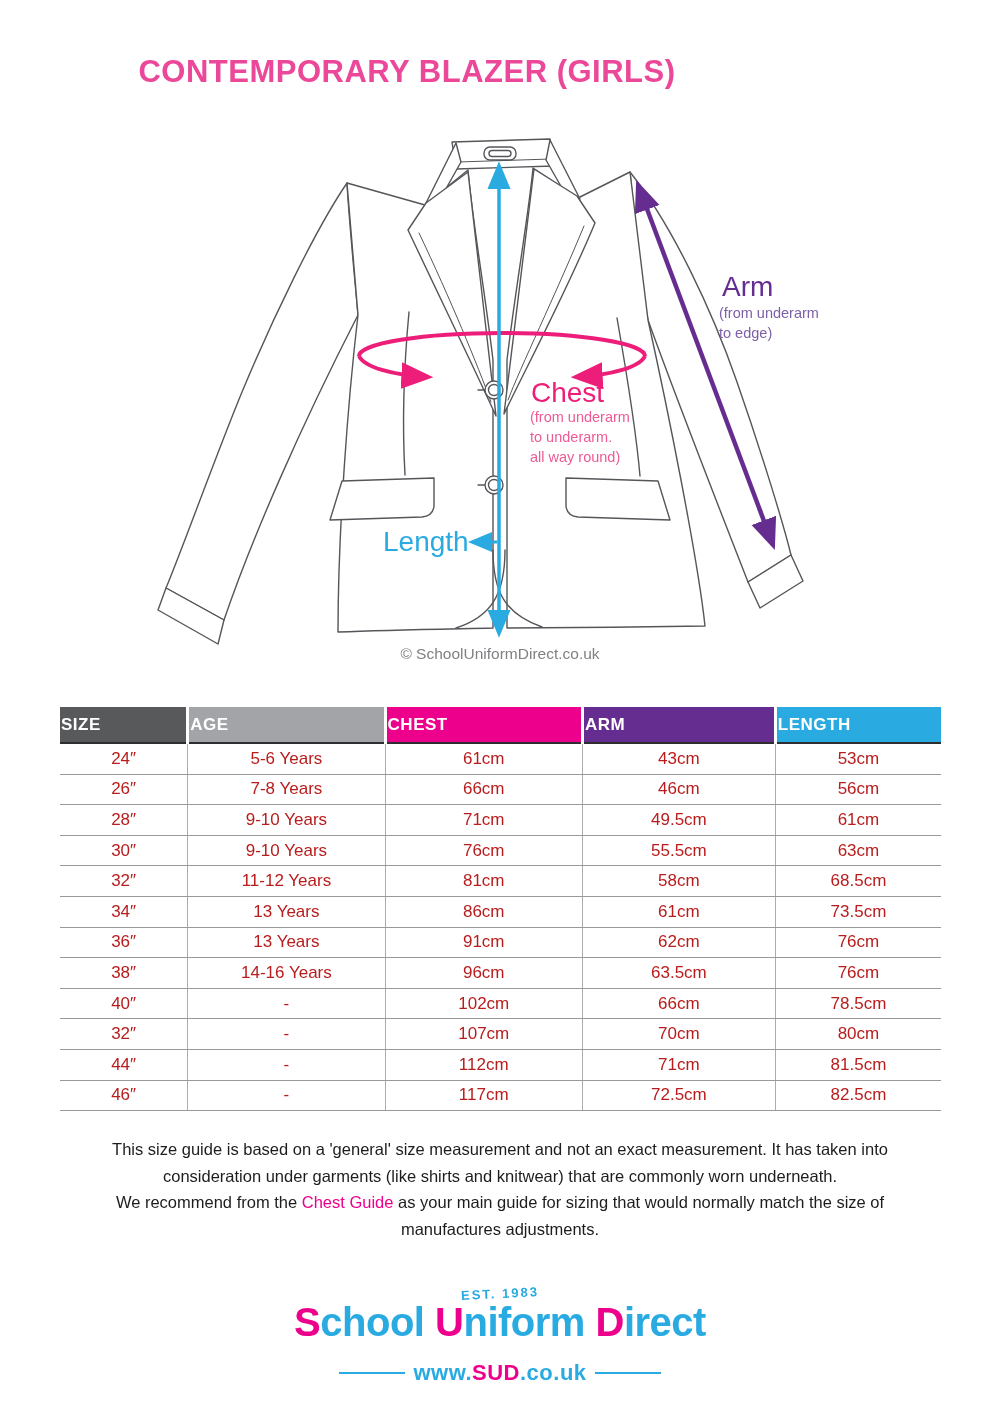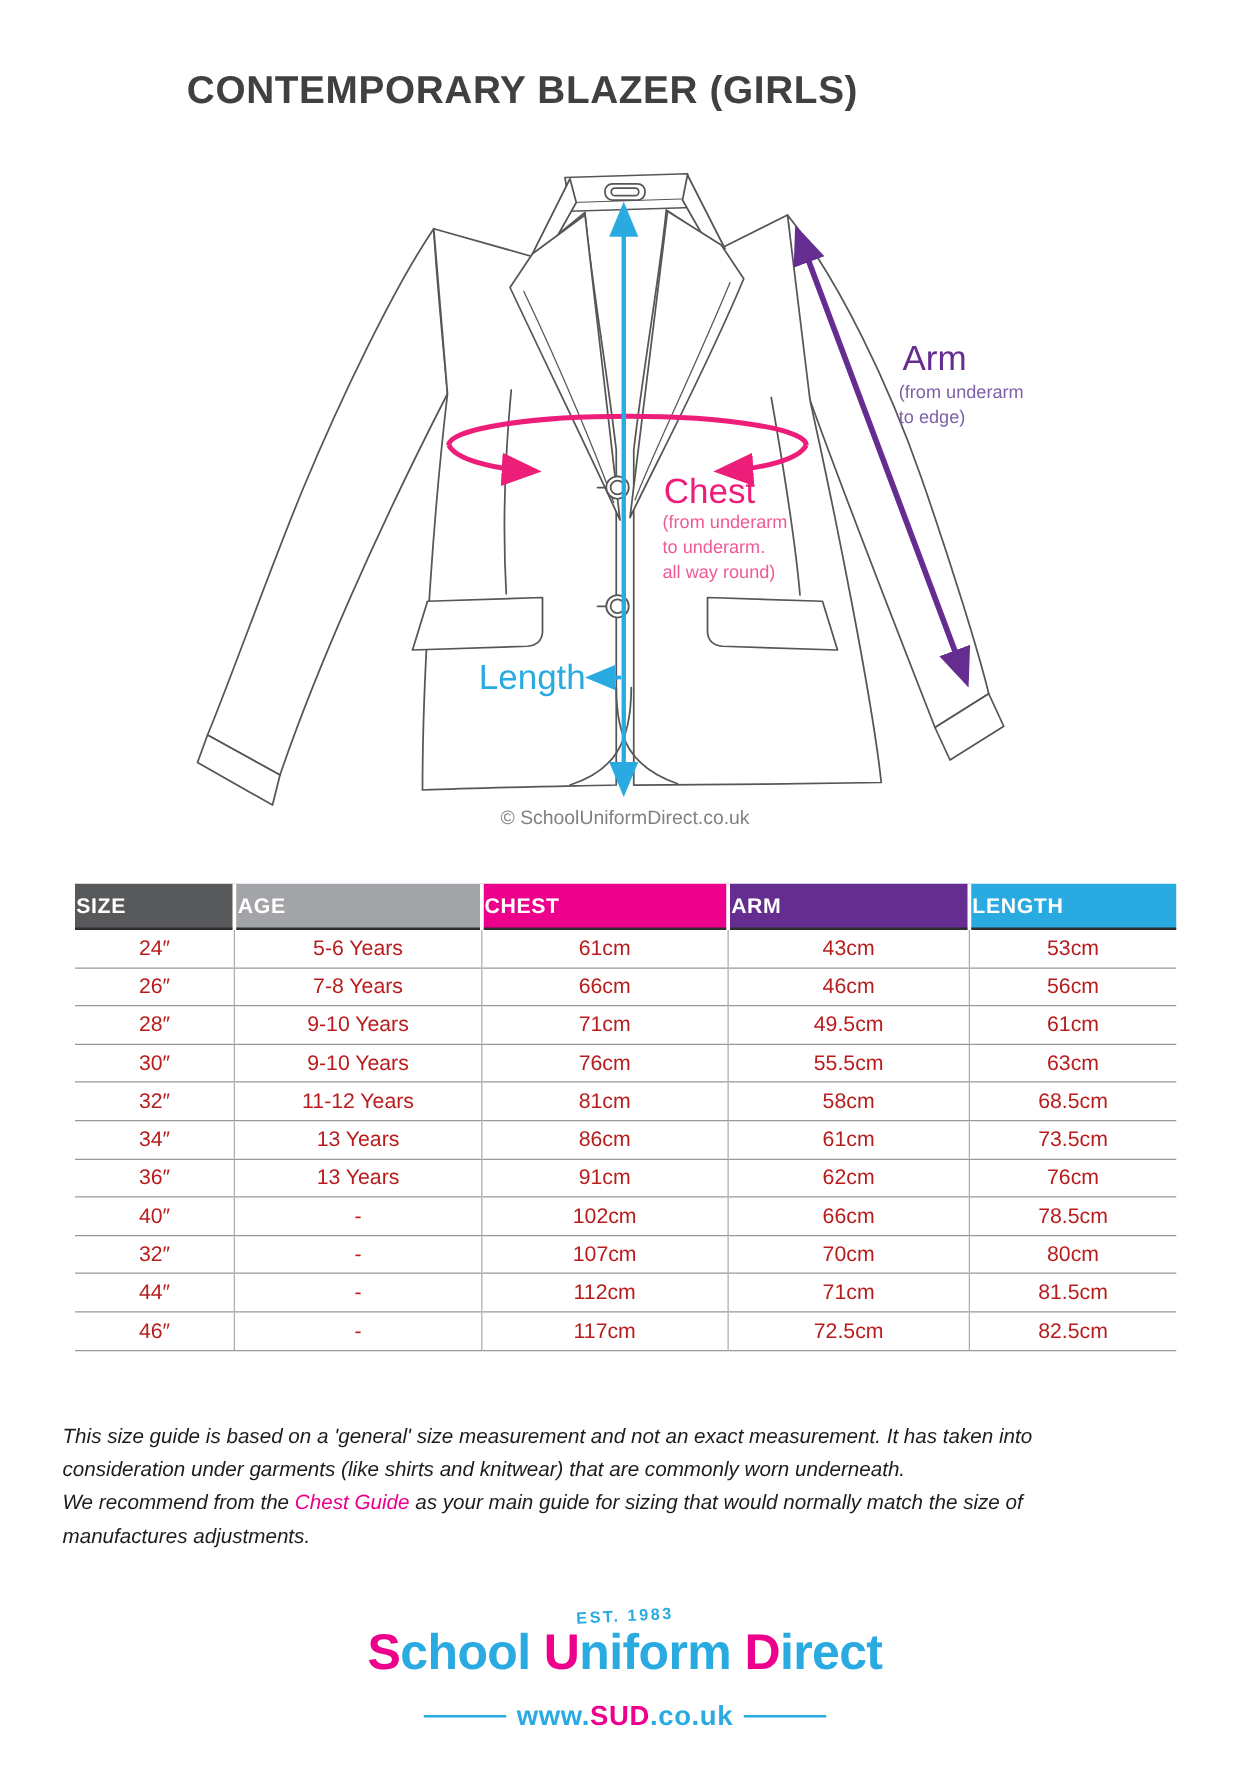--- a/index.html
+++ b/index.html
@@ -1,35 +1,35 @@
 <!DOCTYPE html>
 <html><head>
 <meta charset="utf-8">
 <style>
   html,body{margin:0;padding:0;background:#ffffff;}
   body{width:1000px;height:1414px;position:relative;font-family:"Liberation Sans",sans-serif;color:#221f20;}
-  .page-title{position:absolute;top:54px;left:16px;width:804px;text-align:center;
-    font-size:31px;font-weight:bold;letter-spacing:.5px;color:#404040;}
+  .page-title{position:absolute;top:54px;left:5px;width:804px;text-align:center;
+    font-size:31px;font-weight:bold;letter-spacing:.5px;color:#ec4899;}
   .diagram-wrap{position:absolute;top:130px;left:0;width:1000px;height:545px;}
   .diagram-wrap svg{width:1000px;height:545px;display:block;}
 
   
   .size-table{position:absolute;top:707px;left:60px;width:881px;border-collapse:collapse;table-layout:fixed;}
   .size-table th{height:33px;color:#ffffff;font-size:17px;font-weight:bold;letter-spacing:.5px;
     text-align:left;vertical-align:middle;border-bottom:2px solid #2e2e30;}
   .size-table th + th{border-left:3px solid #ffffff;}
   .th-size{background:#58595B;} .th-age{background:#A2A4A7;} .th-chest{background:#EC008C;}
   .th-arm{background:#662D91;} .th-length{background:#29ABE2;}
   .size-table td{height:27.6px;text-align:center;vertical-align:middle;font-size:17px;color:#b91c1c;
     border-bottom:1px solid #98999b;}
   .size-table td + td{border-left:1px solid #abadb0;}
 
   
-  .footnote{position:absolute;top:1136px;left:50px;width:900px;text-align:left;
-    font-size:16.5px;line-height:26.5px;color:#1d1d1f;font-style:italic;}
+  .footnote{position:absolute;top:1136px;left:50px;width:900px;text-align:center;
+    font-size:16.5px;line-height:26.5px;color:#1d1d1f;}
   .chest-guide-link{color:#EC008C;}
 
   
   .logo{position:absolute;top:1284px;left:0;width:1000px;text-align:center;}
   .logo-est{display:inline-block;font-size:13px;font-weight:bold;letter-spacing:2px;color:#29ABE2;
     transform:rotate(-3deg);margin-bottom:1px;}
   .logo-main{font-size:40px;font-weight:bold;letter-spacing:-.5px;line-height:40px;white-space:nowrap;}
   .lg-pink{color:#EC008C;} .lg-blue{color:#29ABE2;}
   .logo-url-row{display:flex;align-items:center;justify-content:center;margin-top:18px;}
   .logo-dash{width:66px;height:0;border-top:2.5px solid #29ABE2;margin:0 8px;}
@@ -177,20 +177,27 @@
       <td>73.5cm</td>
     </tr>
     <tr>
       <td>36″</td>
       <td>13 Years</td>
       <td>91cm</td>
       <td>62cm</td>
       <td>76cm</td>
     </tr>
     <tr>
+      <td>38″</td>
+      <td>14-16 Years</td>
+      <td>96cm</td>
+      <td>63.5cm</td>
+      <td>76cm</td>
+    </tr>
+    <tr>
       <td>40″</td>
       <td>-</td>
       <td>102cm</td>
       <td>66cm</td>
       <td>78.5cm</td>
     </tr>
     <tr>
       <td>32″</td>
       <td>-</td>
       <td>107cm</td>

